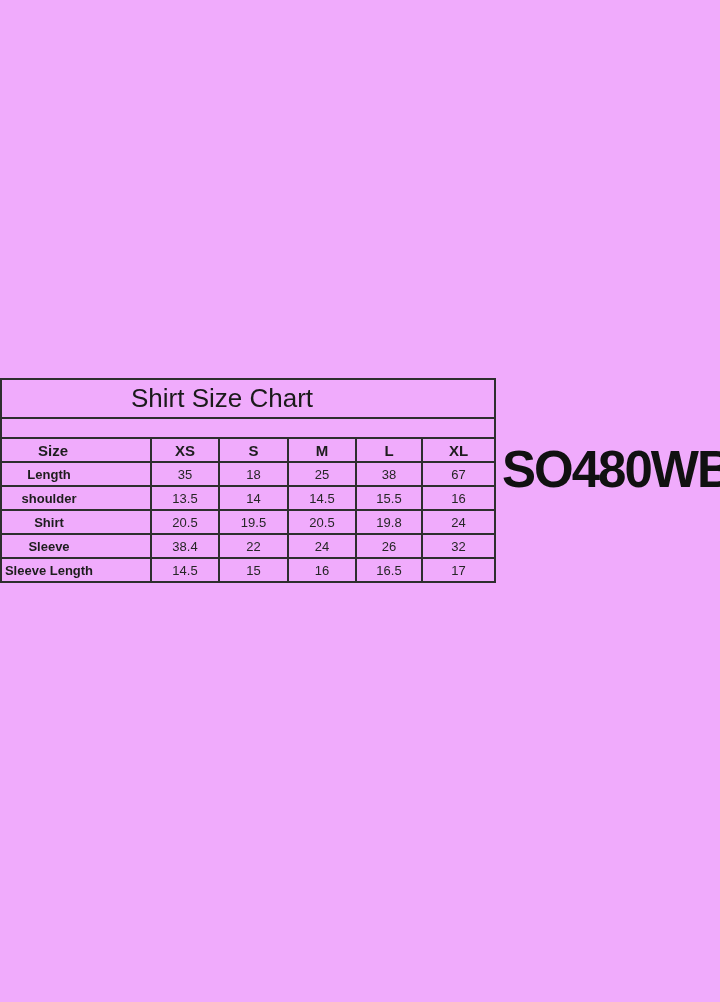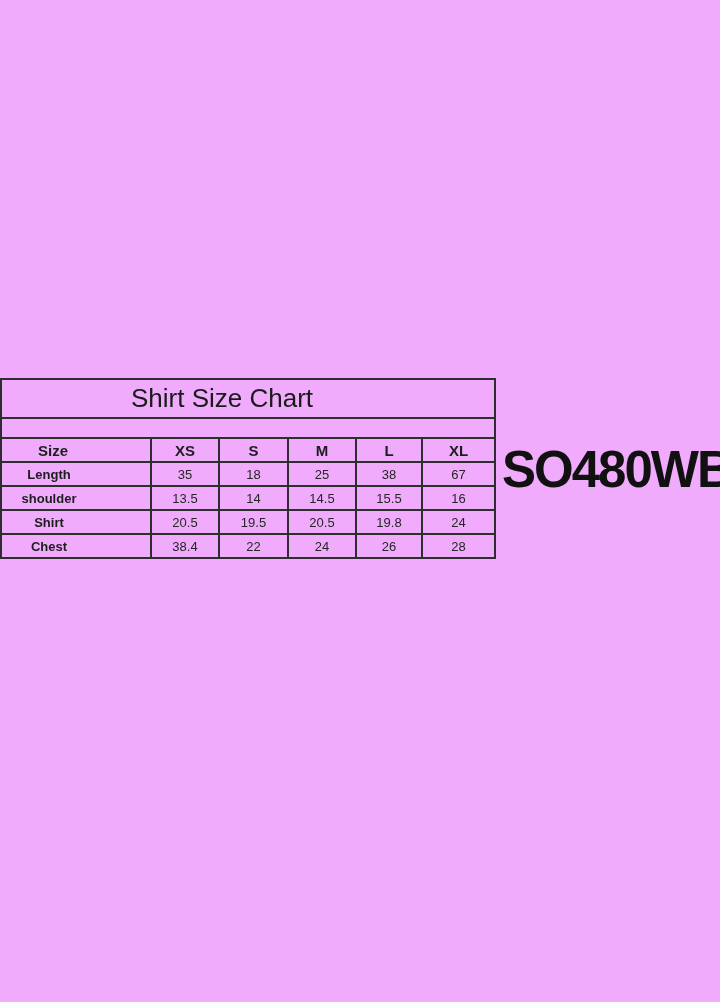--- a/index.html
+++ b/index.html
@@ -125,26 +125,34 @@
         <td class="label">Shirt</td>
         <td>20.5</td>
         <td>19.5</td>
         <td>20.5</td>
         <td>19.8</td>
         <td>24</td>
       </tr>
 
 
       <tr class="data-row">
-        <td class="label">Chest</td>
+        <td class="label">Sleeve</td>
         <td>38.4</td>
         <td>22</td>
         <td>24</td>
         <td>26</td>
-        <td>28</td>
+        <td>32</td>
       </tr>
 
+      <tr class="data-row">
+        <td class="label">Sleeve Length</td>
+        <td>14.5</td>
+        <td>15</td>
+        <td>16</td>
+        <td>16.5</td>
+        <td>17</td>
+      </tr>
     </tbody>
   </table>
 
   <div class="product-code">SO480WB</div>
 
 </div>
 
 </body></html>

